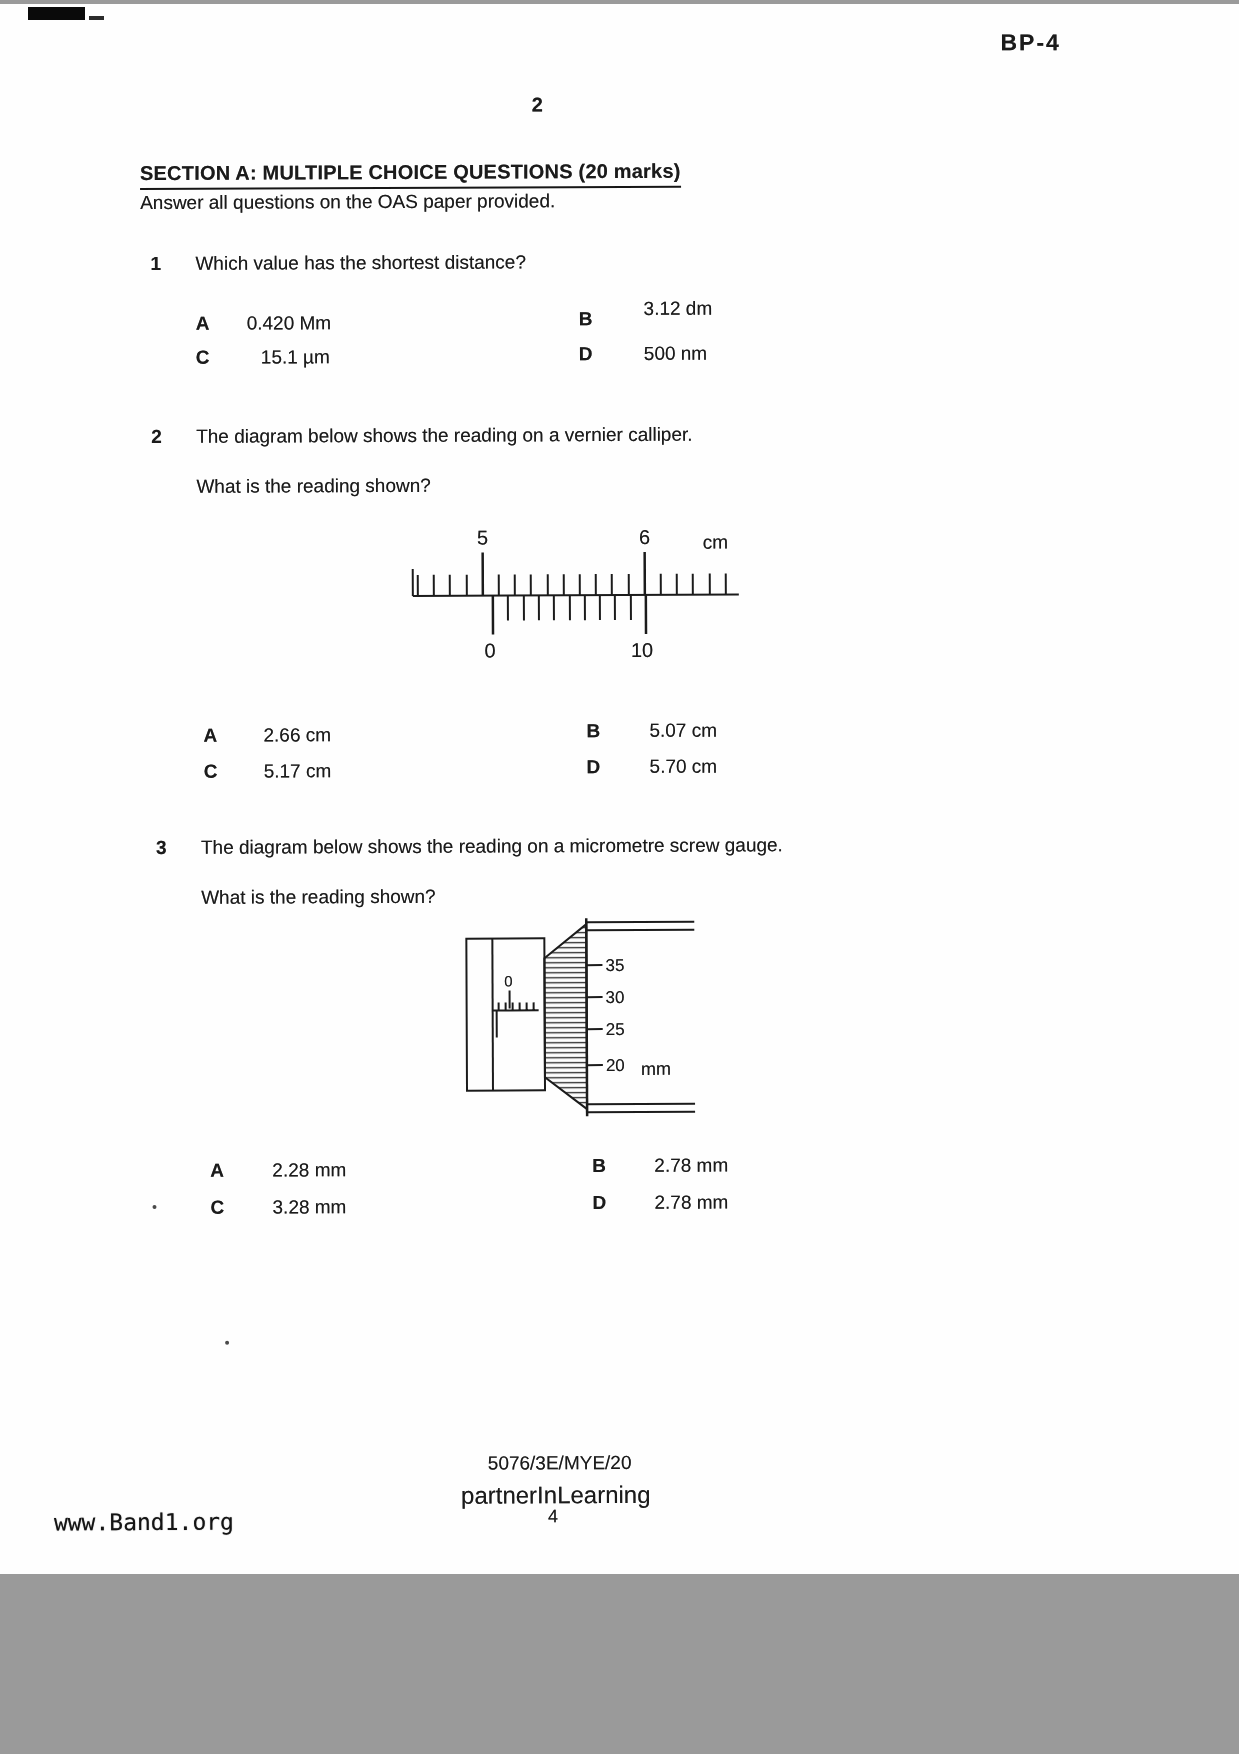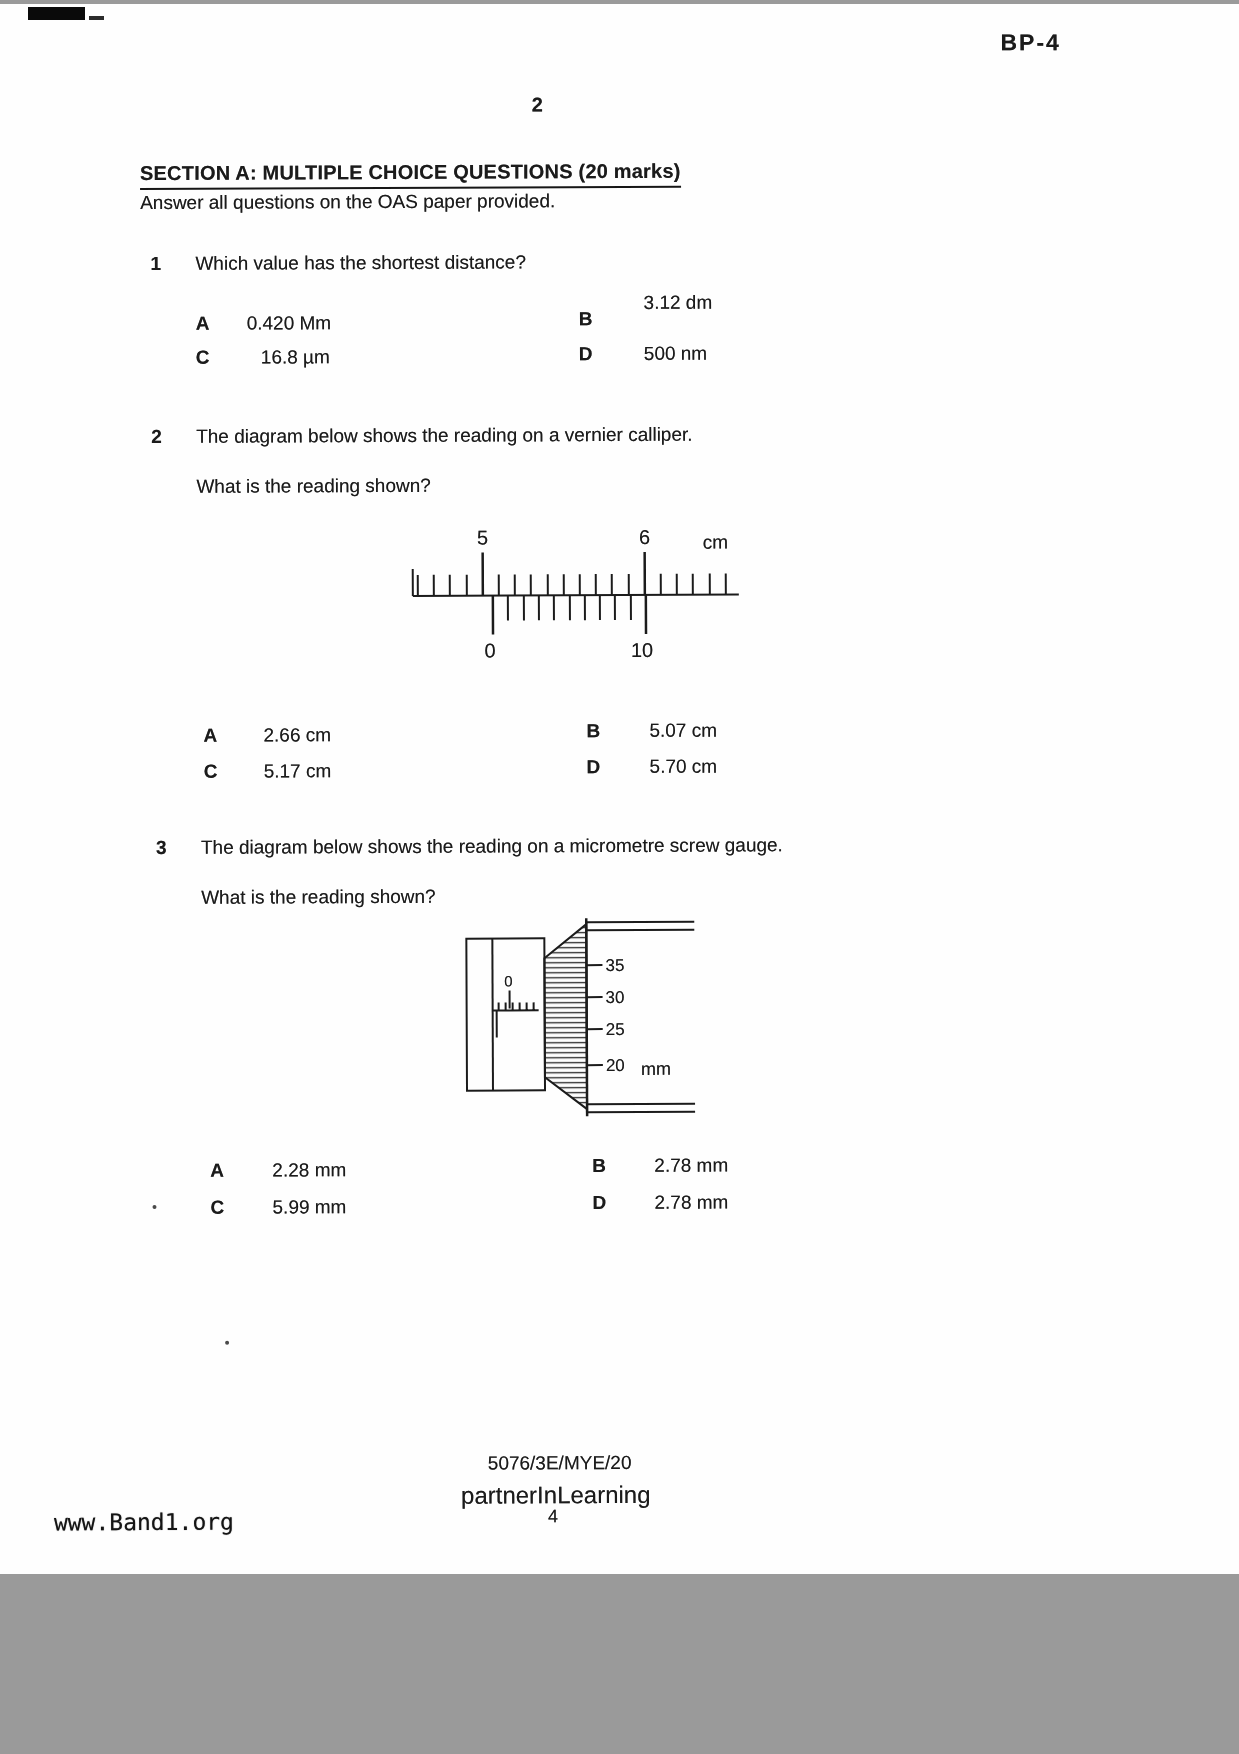--- a/index.html
+++ b/index.html
@@ -47,23 +47,23 @@
 
     <div class="abs section-title" style="left:142px;top:156px">SECTION A: MULTIPLE CHOICE QUESTIONS (20 marks)</div>
     <div class="abs instruction" style="left:142px;top:186px">Answer all questions on the OAS paper provided.</div>
 
     <div class="abs qnum" style="left:152px;top:247px">1</div>
     <div class="abs qtext" style="left:197px;top:247px">Which value has the shortest distance?</div>
 
     <span class="abs opt-label" style="left:197px;top:307px">A</span>
     <span class="abs opt-value" style="left:248px;top:307px">0.420 Mm</span>
     <span class="abs opt-label" style="left:580px;top:304px">B</span>
-    <span class="abs opt-value" style="left:645px;top:288px">3.12 dm</span>
+    <span class="abs opt-value" style="left:645px;top:294px">3.12 dm</span>
     <span class="abs opt-label" style="left:197px;top:341px">C</span>
-    <span class="abs opt-value" style="left:262px;top:341px">16.8 µm</span>
+    <span class="abs opt-value" style="left:262px;top:341px">15.1 µm</span>
     <span class="abs opt-label" style="left:580px;top:339px">D</span>
     <span class="abs opt-value" style="left:645px;top:339px">500 nm</span>
 
     <div class="abs qnum" style="left:152px;top:420px">2</div>
     <div class="abs qtext" style="left:197px;top:420px">The diagram below shows the reading on a vernier calliper.</div>
     <div class="abs qprompt" style="left:197px;top:470px">What is the reading shown?</div>
 
     <svg class="abs" style="left:405px;top:516px" width="350" height="170" viewBox="0 0 350 170">
       <g stroke="#1b1b1b" stroke-width="2" fill="none">
         <path d="M8 75 H334 M8 75 V48"></path>
@@ -114,21 +114,21 @@
       <text x="149" y="125" font-size="17">25</text>
       <text x="149" y="161" font-size="17">20</text>
       <text x="184" y="165" font-size="18">mm</text>
     </svg>
 
     <span class="abs opt-label" style="left:208px;top:1154px">A</span>
     <span class="abs opt-value" style="left:270px;top:1154px">2.28 mm</span>
     <span class="abs opt-label" style="left:590px;top:1151px">B</span>
     <span class="abs opt-value" style="left:652px;top:1151px">2.78 mm</span>
     <span class="abs opt-label" style="left:208px;top:1191px">C</span>
-    <span class="abs opt-value" style="left:270px;top:1191px">5.99 mm</span>
+    <span class="abs opt-value" style="left:270px;top:1191px">3.28 mm</span>
     <span class="abs opt-label" style="left:590px;top:1188px">D</span>
     <span class="abs opt-value" style="left:652px;top:1188px">2.78 mm</span>
 
     <div class="speck" style="left:150px;top:1199px"></div>
     <div class="speck" style="left:222px;top:1335px"></div>
 
     <div class="abs footer-code" style="left:556px;top:1448px">5076/3E/MYE/20</div>
     <div class="abs footer-brand" style="left:552px;top:1477px">partnerInLearning</div>
     <div class="abs footer-num" style="left:549px;top:1502px">4</div>
     <div class="abs watermark" style="left:50px;top:1503px">www.Band1.org</div>

